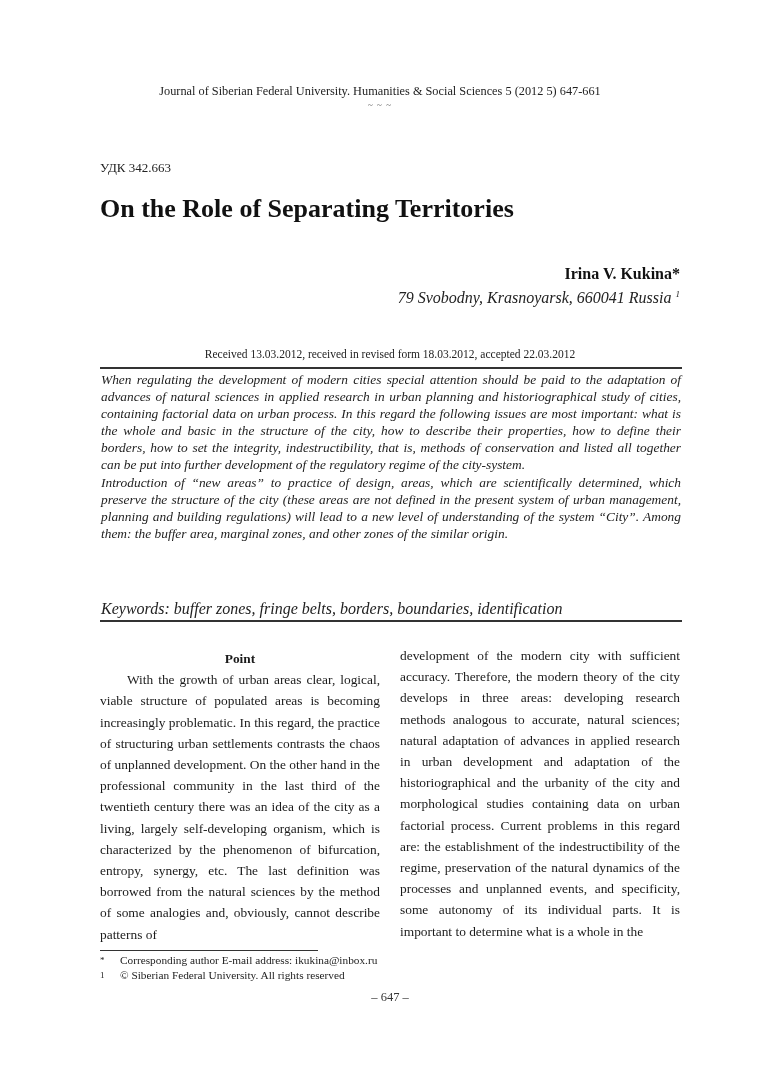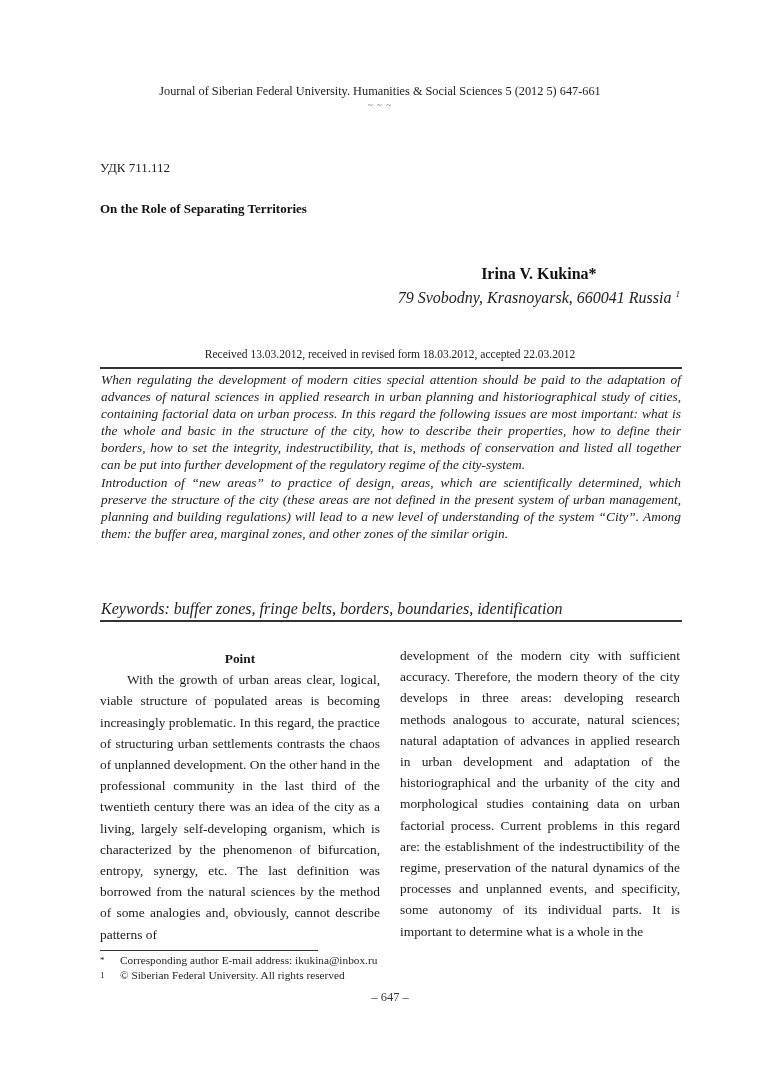--- a/index.html
+++ b/index.html
@@ -9,24 +9,24 @@
   }
   .abs { position: absolute; }
   .header-journal {
     left: 0; width: 760px; top: 84px; text-align: center; font-size: 12.3px; color: #222;
   }
   .header-tilde {
     left: 0; width: 760px; top: 100px; text-align: center; font-size: 9px; color: #555; letter-spacing: 1px;
   }
   .udk { left: 100px; top: 160px; font-size: 13px; color: #222; }
   .title {
-    left: 100px; top: 194px; font-size: 13px; font-weight: bold; line-height: 29px; color: #111;
+    left: 100px; top: 194px; font-size: 26px; font-weight: bold; line-height: 29px; color: #111;
   }
   .author-block {
-    right: 80px; top: 263px; text-align: center; font-size: 16px; line-height: 21px;
+    right: 80px; top: 263px; text-align: right; font-size: 16px; line-height: 21px;
   }
   .author-name { font-weight: bold; color: #111; }
   .affil { font-style: italic; color: #222; }
   .received {
     left: 0; width: 780px; top: 348px; text-align: center; font-size: 11.5px; color: #222;
   }
   .rule { background: #333; height: 1.5px; }
   .abstract {
     left: 101px; width: 580px; top: 371px; font-style: italic; font-size: 13.4px; line-height: 17.1px;
     text-align: justify; color: #222;
@@ -48,21 +48,21 @@
   .fn-row { display: flex; }
   .fn-mark { width: 20px; font-size: 9px; }
   .page-number { left: 0; width: 780px; top: 990px; text-align: center; font-size: 12.5px; color: #333; }
 </style>
 </head>
 <body>
 
 <div class="abs header-journal">Journal of  Siberian Federal University.  Humanities &amp; Social Sciences 5 (2012 5) 647-661</div>
 <div class="abs header-tilde">~ ~ ~</div>
 
-<div class="abs udk">УДК 711.112</div>
+<div class="abs udk">УДК 342.663</div>
 
 <div class="abs title">
   <div>On the Role of Separating Territories</div>
 </div>
 
 <div class="abs author-block">
   <div class="author-name">Irina V. Kukina*</div>
   <div class="affil"><span>79 Svobodny, Krasnoyarsk, 660041 Russia</span> <sup style="font-size:9px">1</sup></div>
 </div>
 

